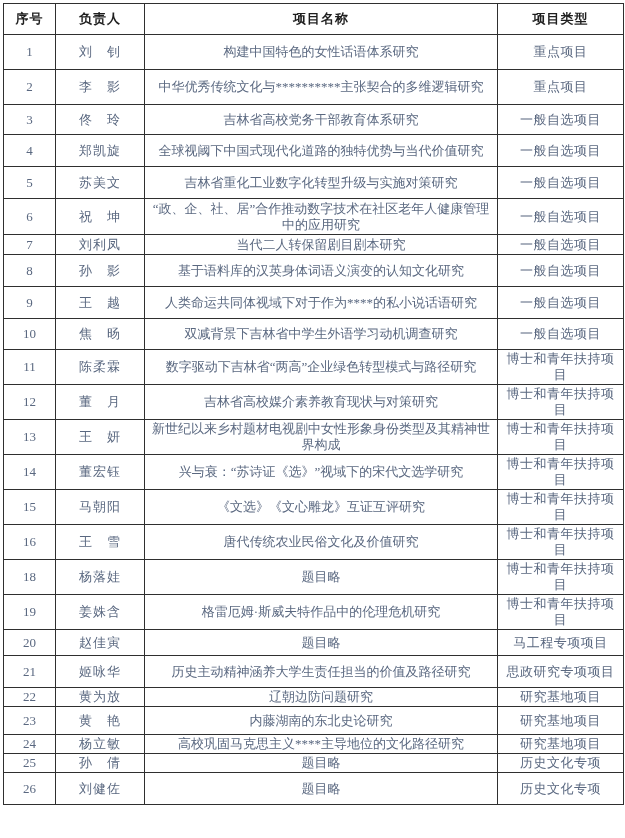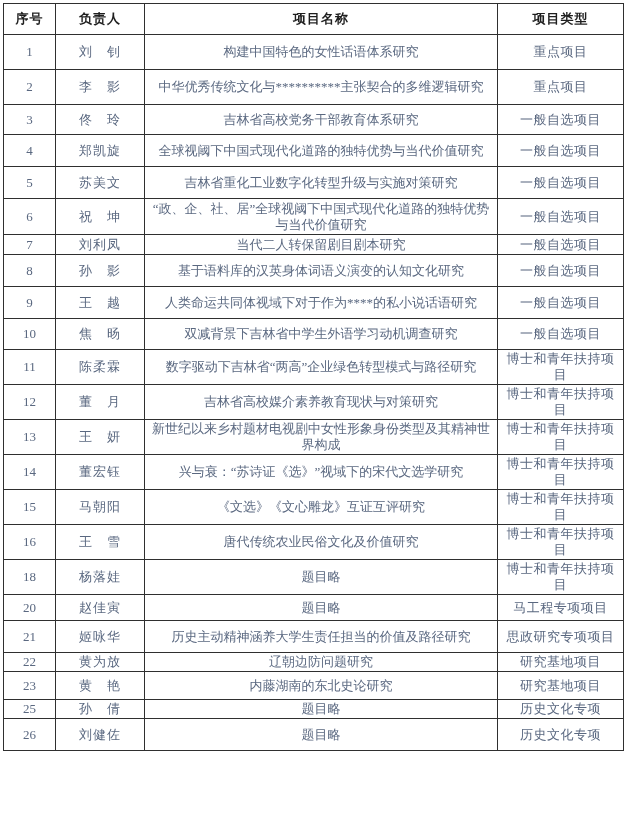--- a/index.html
+++ b/index.html
@@ -87,21 +87,21 @@
       </tr>
       <tr style="height: 32px;">
         <td class="col-no">5</td>
         <td class="col-name">苏美文</td>
         <td class="col-title">吉林省重化工业数字化转型升级与实施对策研究</td>
         <td class="col-type">一般自选项目</td>
       </tr>
       <tr style="height: 36px;">
         <td class="col-no">6</td>
         <td class="col-name">祝　坤</td>
-        <td class="col-title">“政、企、社、居”全球视阈下中国式现代化道路的独特优势与当代价值研究</td>
+        <td class="col-title">“政、企、社、居”合作推动数字技术在社区老年人健康管理中的应用研究</td>
         <td class="col-type">一般自选项目</td>
       </tr>
       <tr style="height: 20px;">
         <td class="col-no">7</td>
         <td class="col-name">刘利凤</td>
         <td class="col-title">当代二人转保留剧目剧本研究</td>
         <td class="col-type">一般自选项目</td>
       </tr>
       <tr style="height: 32px;">
         <td class="col-no">8</td>
@@ -154,20 +154,26 @@
       <tr style="height: 28px;">
         <td class="col-no">16</td>
         <td class="col-name">王　雪</td>
         <td class="col-title">唐代传统农业民俗文化及价值研究</td>
         <td class="col-type">博士和青年扶持项目</td>
       </tr>
       <tr style="height: 31px;">
         <td class="col-no">18</td>
         <td class="col-name">杨落娃</td>
         <td class="col-title">题目略</td>
+        <td class="col-type">博士和青年扶持项目</td>
+      </tr>
+      <tr style="height: 32px;">
+        <td class="col-no">19</td>
+        <td class="col-name">姜姝含</td>
+        <td class="col-title">格雷厄姆·斯威夫特作品中的伦理危机研究</td>
         <td class="col-type">博士和青年扶持项目</td>
       </tr>
       <tr style="height: 26px;">
         <td class="col-no">20</td>
         <td class="col-name">赵佳寅</td>
         <td class="col-title">题目略</td>
         <td class="col-type">马工程专项项目</td>
       </tr>
       <tr style="height: 32px;">
         <td class="col-no">21</td>
@@ -181,20 +187,26 @@
         <td class="col-title">辽朝边防问题研究</td>
         <td class="col-type">研究基地项目</td>
       </tr>
       <tr style="height: 28px;">
         <td class="col-no">23</td>
         <td class="col-name">黄　艳</td>
         <td class="col-title">内藤湖南的东北史论研究</td>
         <td class="col-type">研究基地项目</td>
       </tr>
       <tr style="height: 17px;">
+        <td class="col-no">24</td>
+        <td class="col-name">杨立敏</td>
+        <td class="col-title">高校巩固马克思主义****主导地位的文化路径研究</td>
+        <td class="col-type">研究基地项目</td>
+      </tr>
+      <tr style="height: 17px;">
         <td class="col-no">25</td>
         <td class="col-name">孙　倩</td>
         <td class="col-title">题目略</td>
         <td class="col-type">历史文化专项</td>
       </tr>
       <tr style="height: 32px;">
         <td class="col-no">26</td>
         <td class="col-name">刘健佐</td>
         <td class="col-title">题目略</td>
         <td class="col-type">历史文化专项</td>

